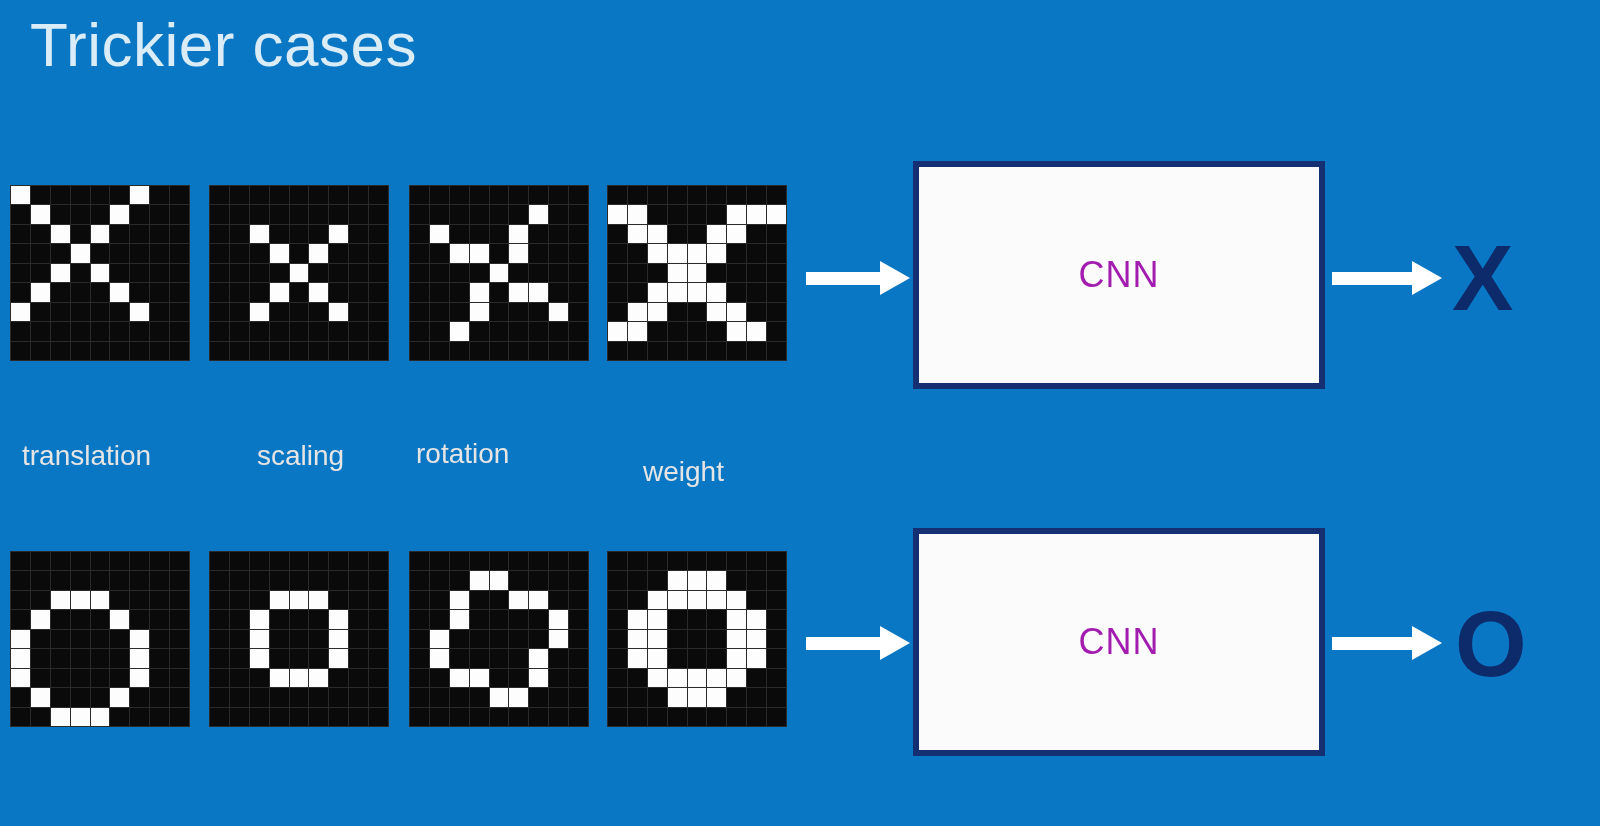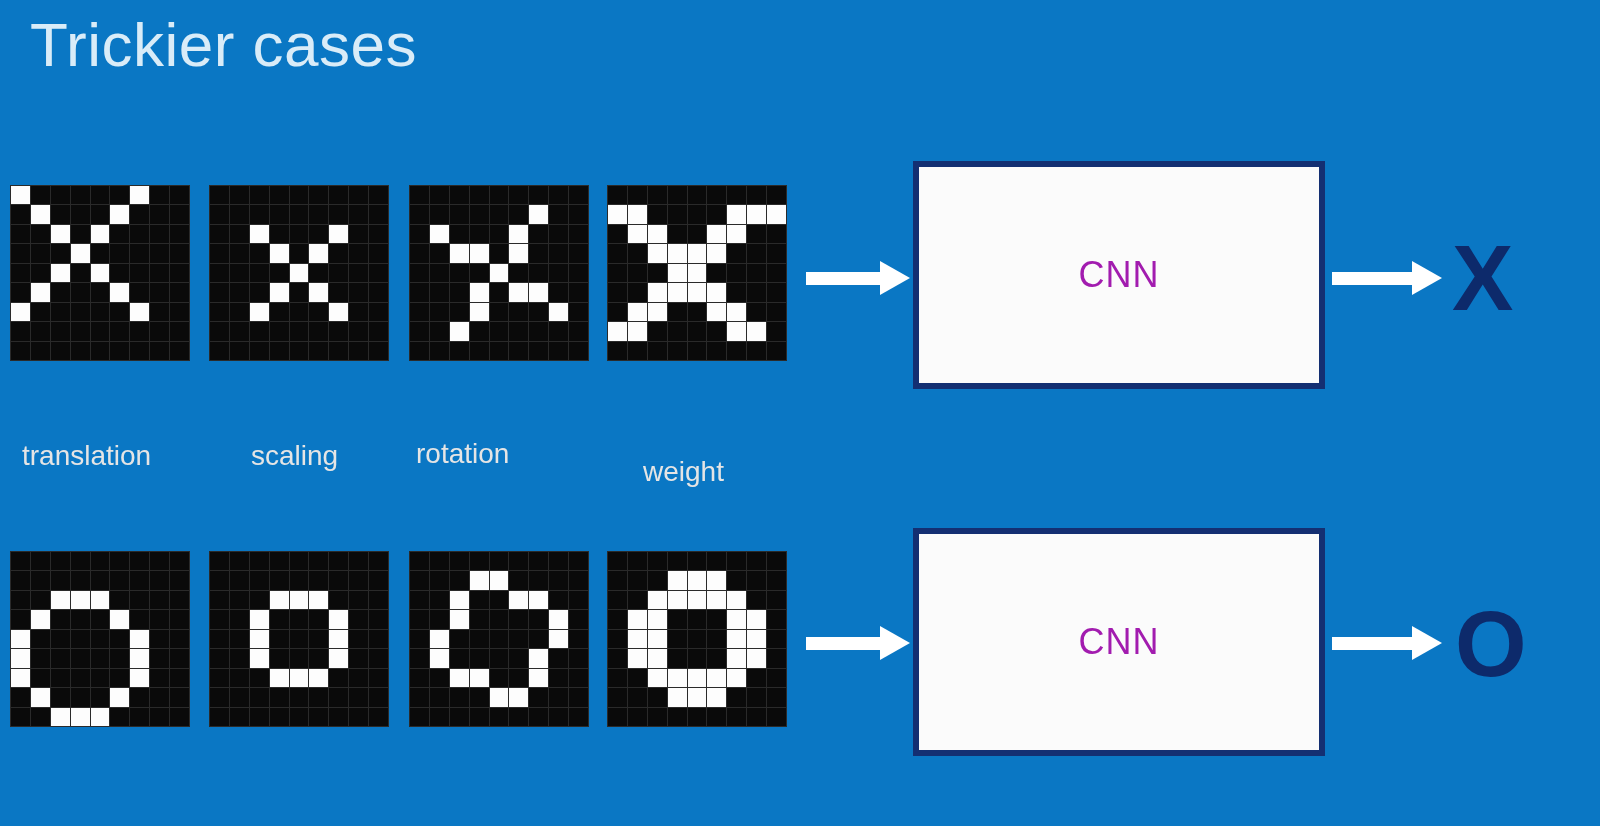--- a/index.html
+++ b/index.html
@@ -442,21 +442,21 @@
       <div class="cell"></div>
       <div class="cell"></div>
       <div class="cell"></div>
       <div class="cell"></div>
       <div class="cell"></div>
       <div class="cell"></div>
       <div class="cell"></div>
     </div>
 
   <div class="caption" style="left:22px; top:440px;">translation</div>
-  <div class="caption" style="left:251px; top:440px;">scaling</div>
+  <div class="caption" style="left:257px; top:440px;">scaling</div>
   <div class="caption" style="left:416px; top:438px;">rotation</div>
   <div class="caption" style="left:643px; top:456px;">weight</div>
 
   <div class="arrow" style="left:806px; top:261px; width:104px;">
     <div class="shaft" style="width:76px;"></div>
     <div class="head" style="left:74px;"></div>
   </div>
 
   <div class="cnn-box" style="left:913px; top:161px; width:412px; height:228px;">
     <span class="cnn-label">CNN</span>

